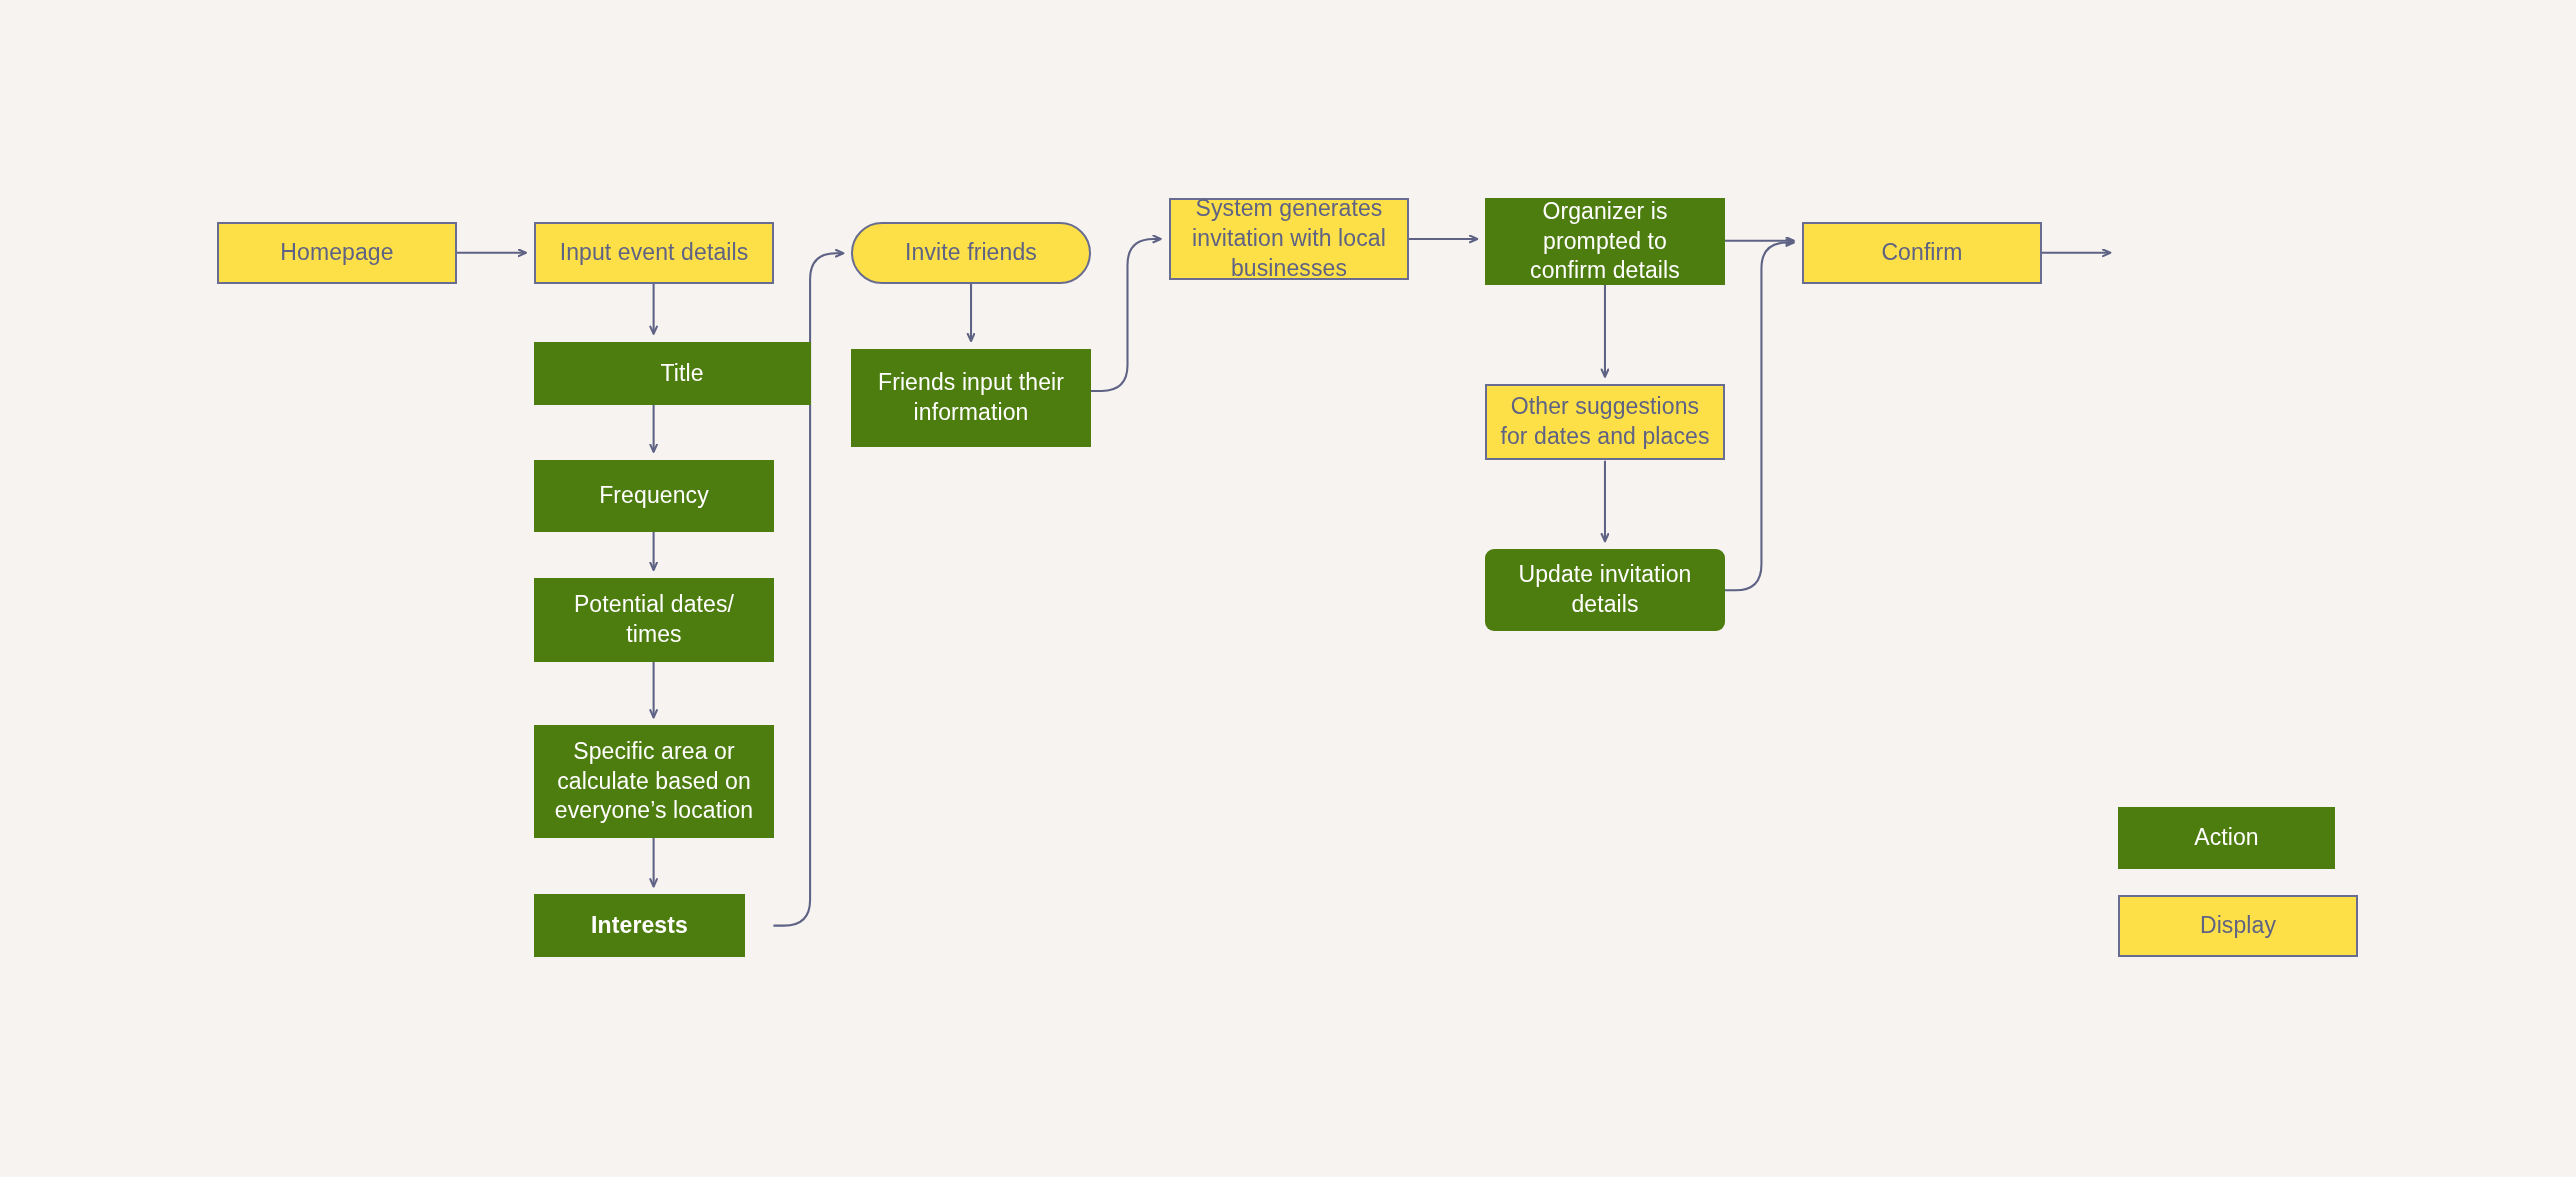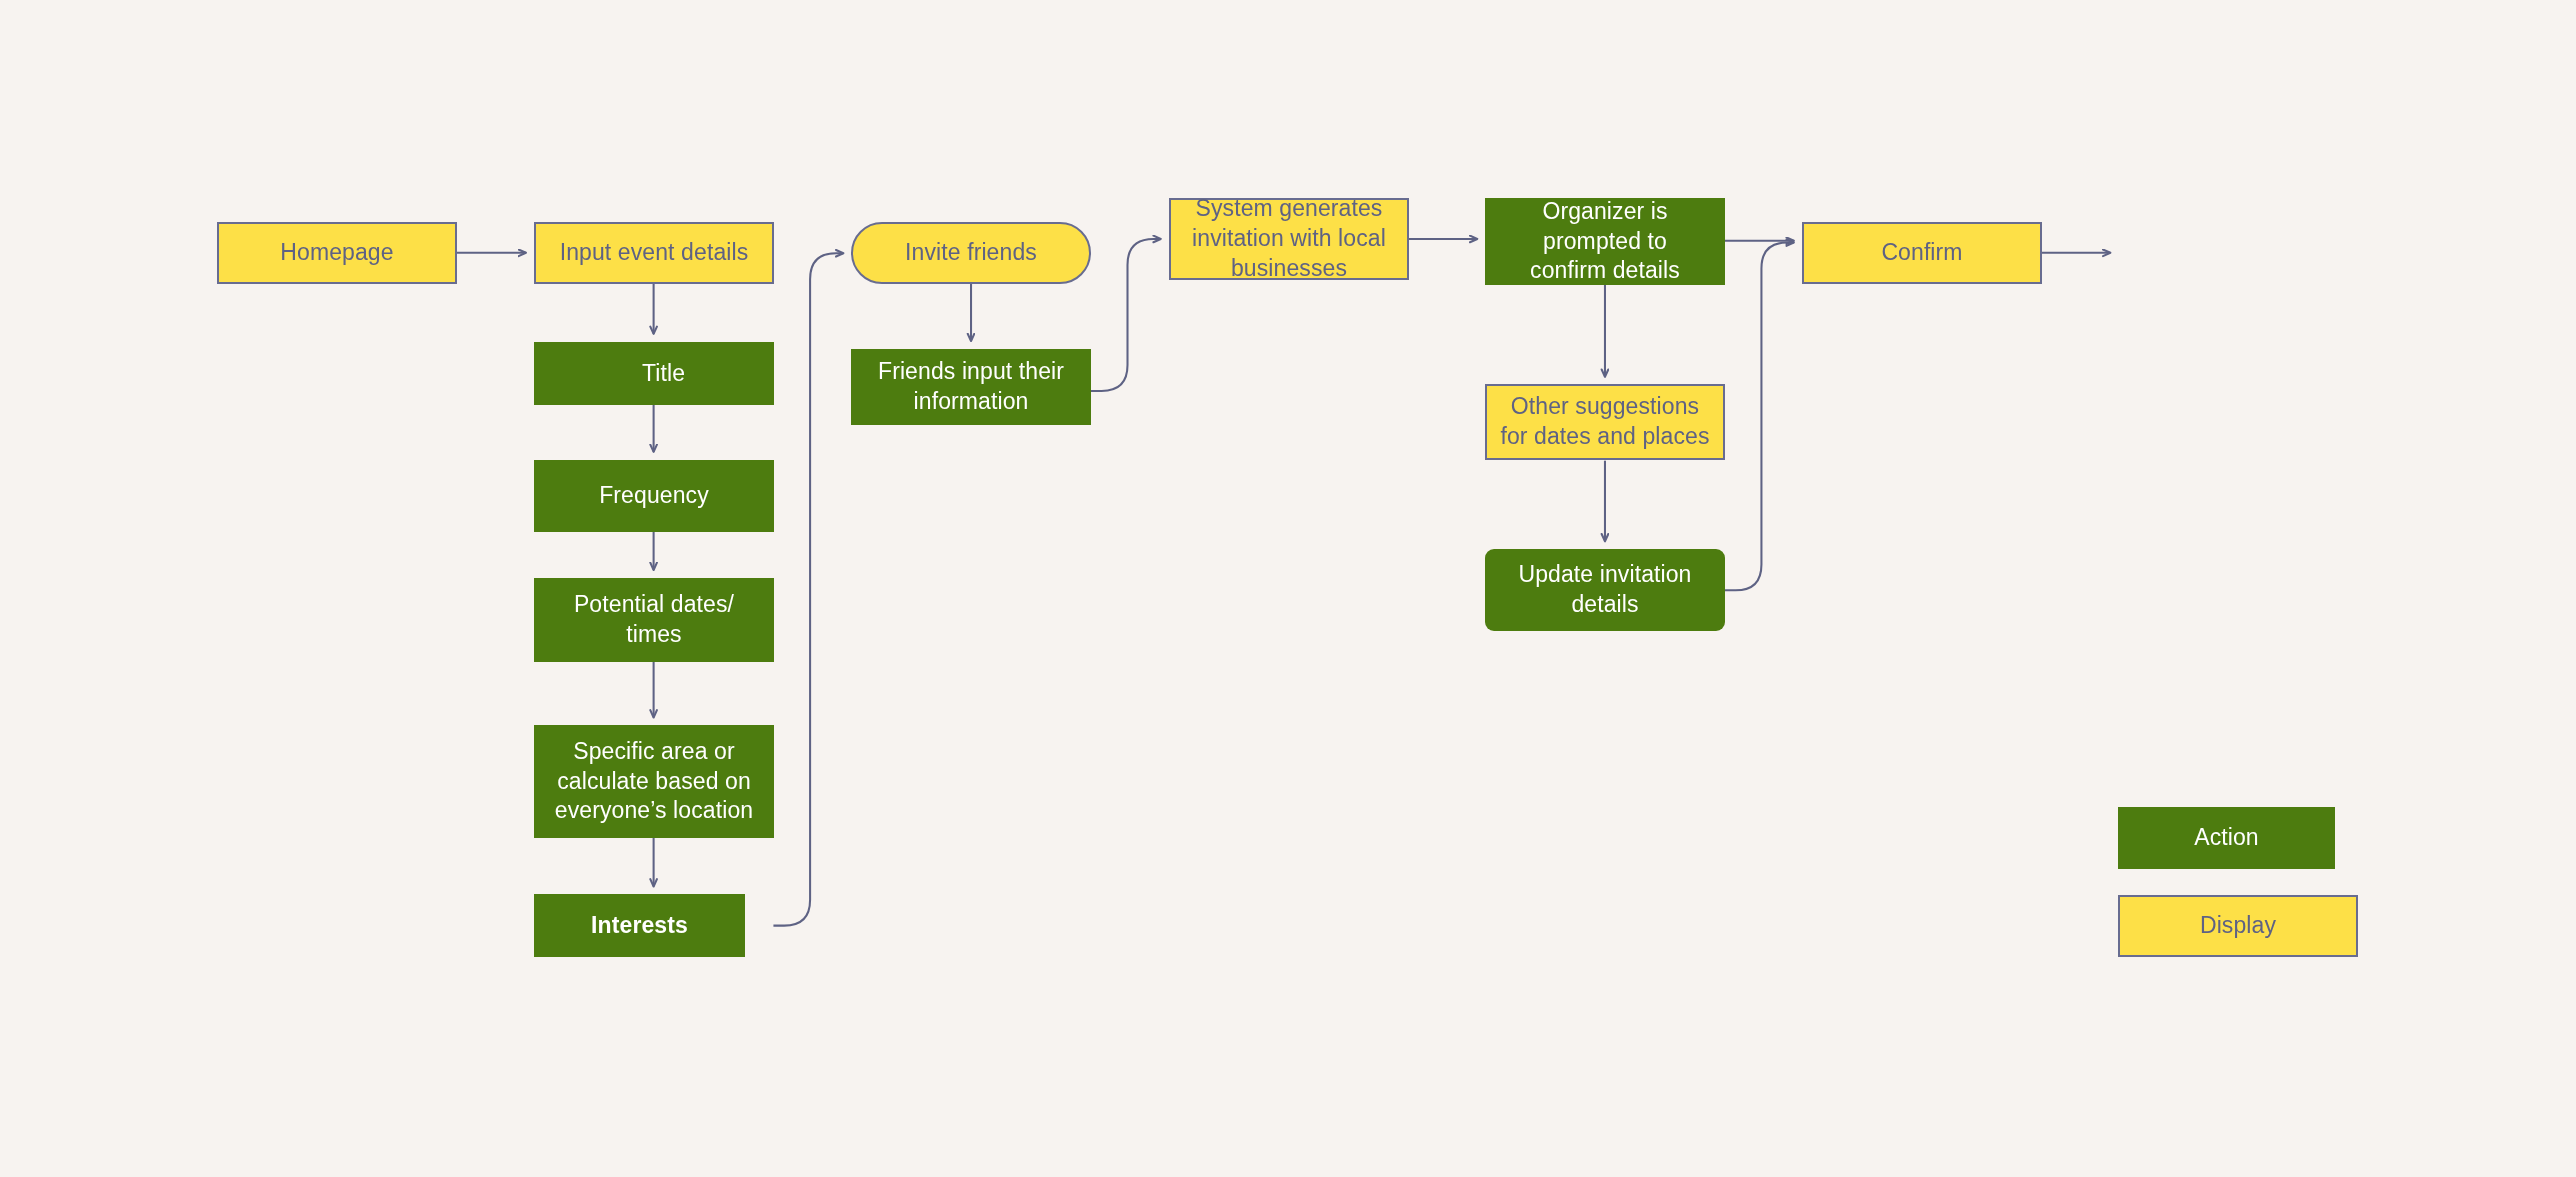--- a/index.html
+++ b/index.html
@@ -81,21 +81,21 @@
   </svg>
 
   <div class="node display" style="left:217px; top:222px; width:240px; height:62px;">
     <span>Homepage</span>
   </div>
 
   <div class="node display" style="left:534px; top:222px; width:240px; height:62px;">
     <span>Input event details</span>
   </div>
 
-  <div class="node action" style="left:534px; top:342px; width:240px; height:63px;padding-left:28px;">
+  <div class="node action" style="left:534px; top:342px; width:277px; height:63px;padding-left:28px;">
     <span>Title</span>
   </div>
 
   <div class="node action" style="left:534px; top:460px; width:240px; height:72px;">
     <span>Frequency</span>
   </div>
 
   <div class="node action" style="left:534px; top:578px; width:240px; height:84px;">
     <span>Potential dates/
 times</span>
@@ -108,21 +108,21 @@
   </div>
 
   <div class="node action" style="left:534px; top:894px; width:211px; height:63px;font-weight:bold;">
     <span>Interests</span>
   </div>
 
   <div class="node display" style="left:851px; top:222px; width:240px; height:62px;border-radius:31px;">
     <span>Invite friends</span>
   </div>
 
-  <div class="node action" style="left:851px; top:349px; width:240px; height:76px;">
+  <div class="node action" style="left:851px; top:349px; width:240px; height:98px;">
     <span>Friends input their
 information</span>
   </div>
 
   <div class="node display" style="left:1169px; top:198px; width:240px; height:82px;">
     <span>System generates
 invitation with local
 businesses</span>
   </div>
 

